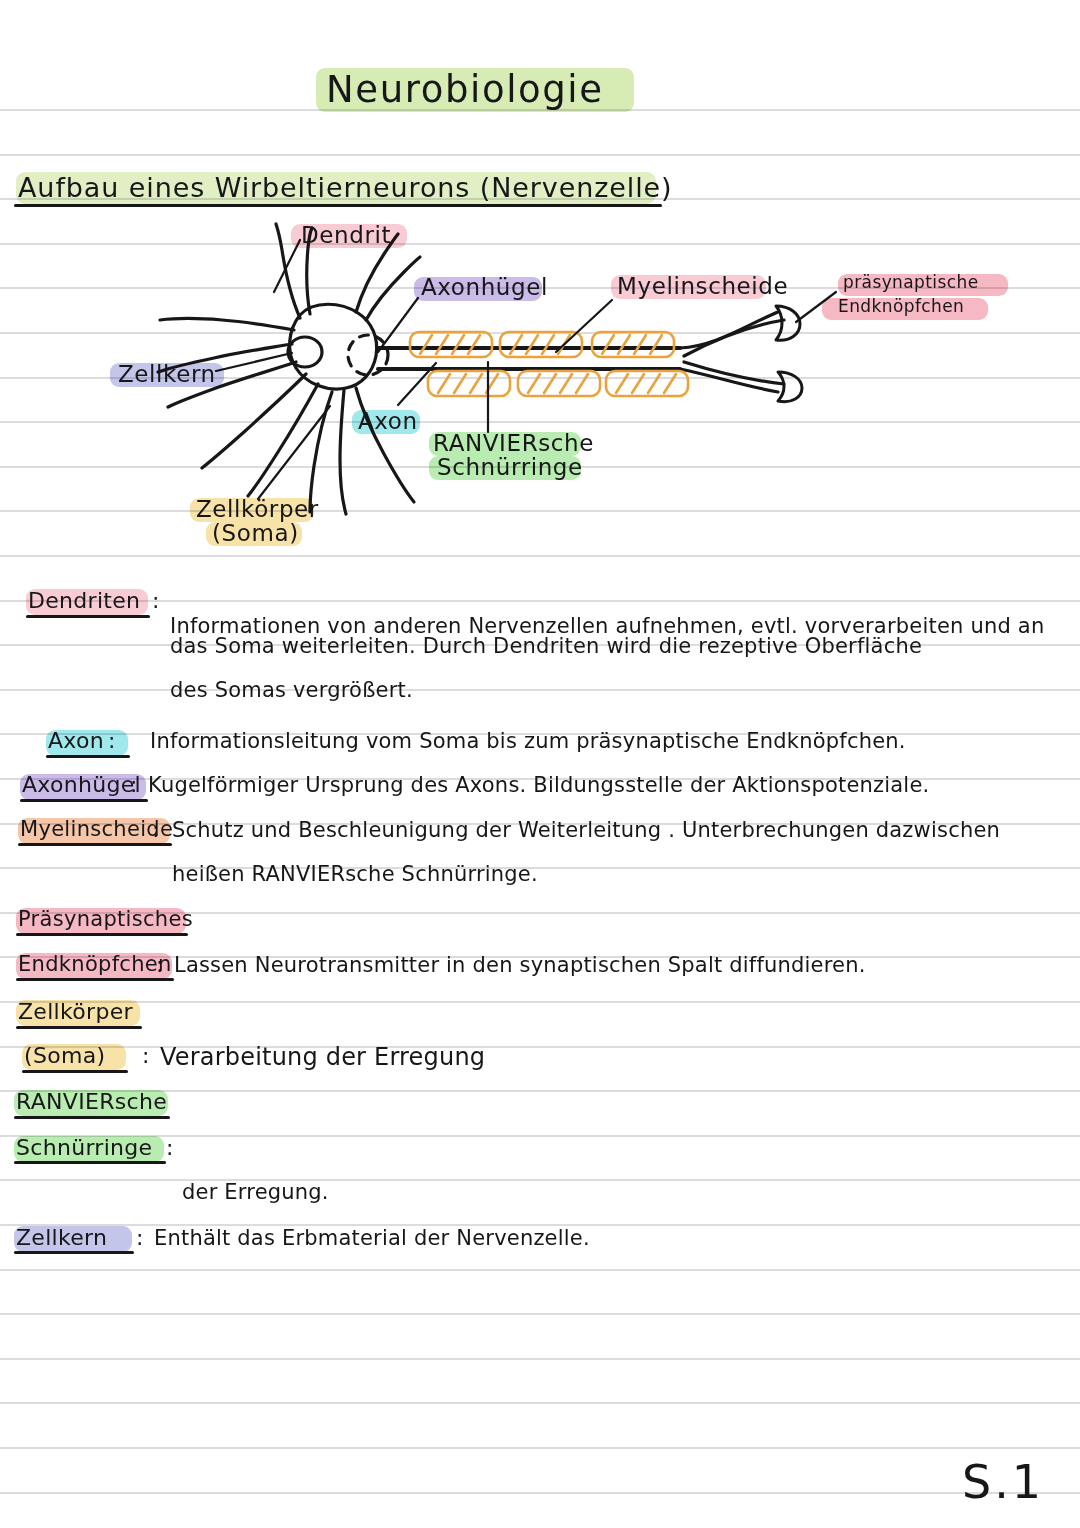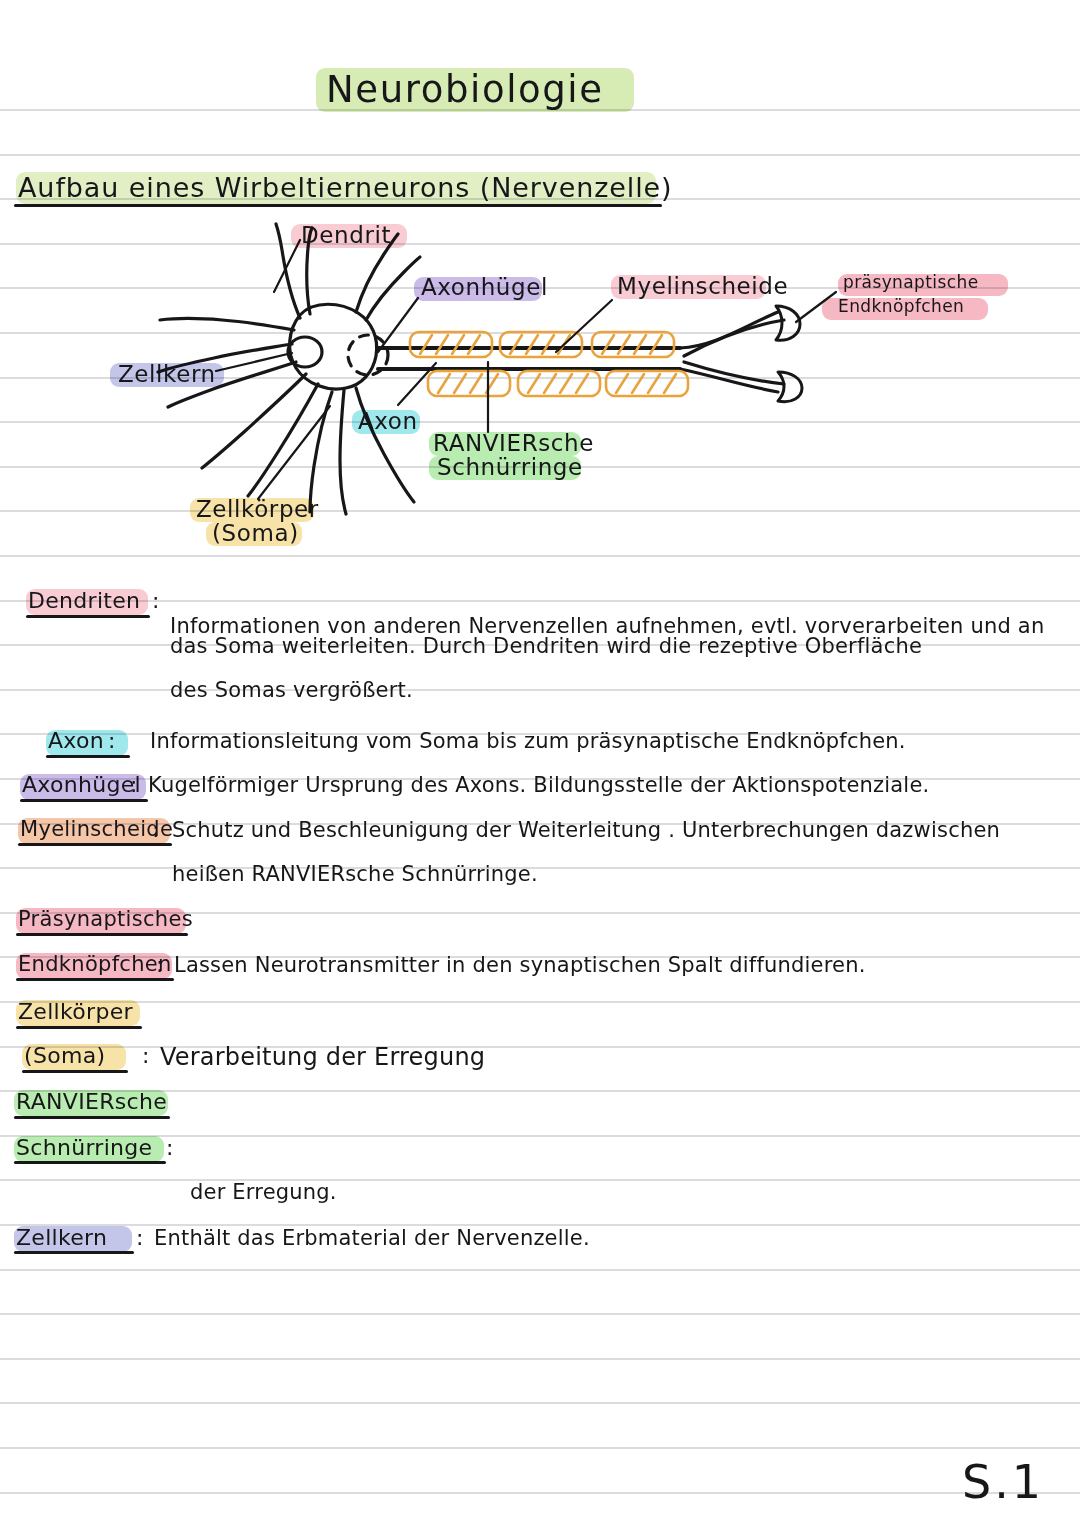--- a/index.html
+++ b/index.html
@@ -306,21 +306,21 @@
   <div class="hw body-line" style="left:160px; top:1043px; font-size:24px;">Verarbeitung  der  Erregung</div>
 
   <div class="hl" style="left:14px; top:1090px; width:154px; height:26px; background:#b9ecb0;"></div>
   <div class="hw term" style="left:16px; top:1089px;">RANVIERsche</div>
   <div class="ul" style="left:14px; top:1116px; width:156px; height:3px;"></div>
 
   <div class="hl" style="left:14px; top:1136px; width:150px; height:26px; background:#b9ecb0;"></div>
   <div class="hw term" style="left:16px; top:1135px;">Schnürringe</div>
   <div class="ul" style="left:14px; top:1161px; width:152px; height:3px;"></div>
   <div class="hw term" style="left:166px; top:1135px;">:</div>
-  <div class="hw body-line" style="left:182px; top:1180px;margin-left:8px;">der Erregung.</div>
+  <div class="hw body-line" style="left:182px; top:1180px;">der Erregung.</div>
 
   <div class="hl" style="left:14px; top:1226px; width:118px; height:26px; background:#c3c6e8;"></div>
   <div class="hw term" style="left:16px; top:1225px;">Zellkern</div>
   <div class="ul" style="left:14px; top:1251px; width:120px; height:3px;"></div>
   <div class="hw term" style="left:136px; top:1225px;">:</div>
   <div class="hw body-line" style="left:154px; top:1226px;">Enthält das Erbmaterial der Nervenzelle.</div>
 
   <div class="hw" id="pagenum" style="left:962px; top:1455px;text-align:right;">S.1</div>
 
 </div>

